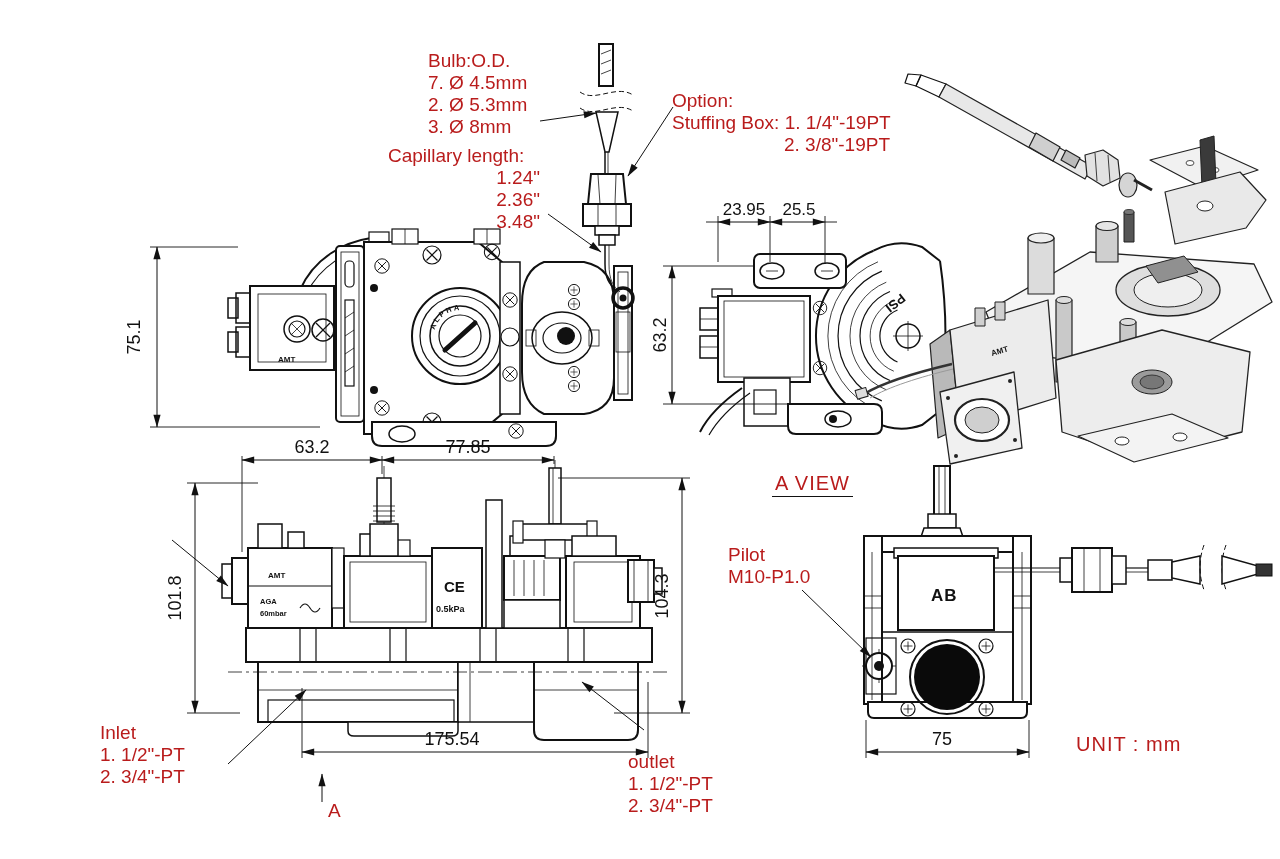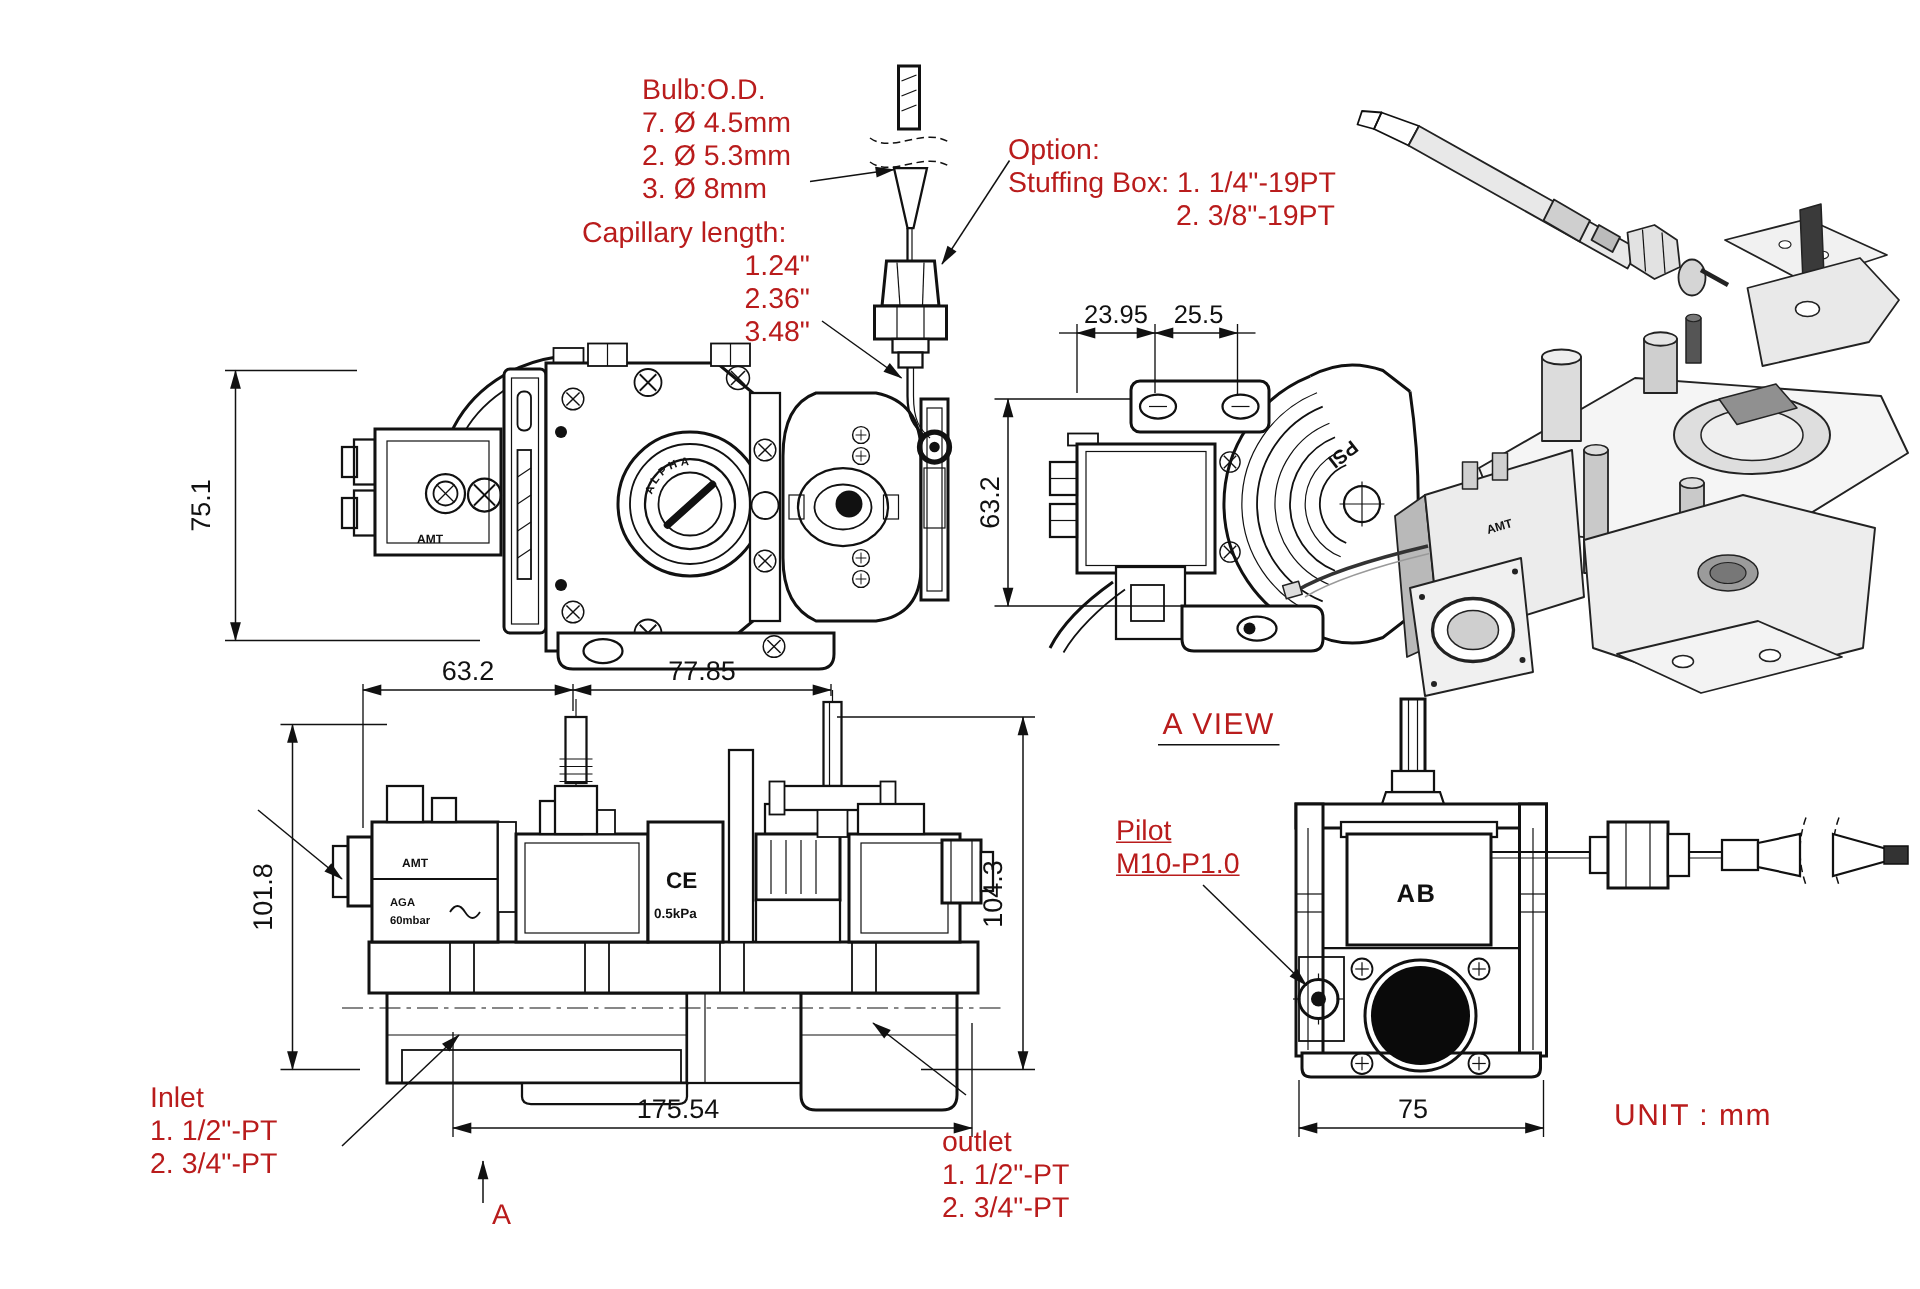--- a/index.html
+++ b/index.html
@@ -470,21 +470,21 @@
     <div>1. 1/2"-PT</div>
     <div>2. 3/4"-PT</div>
   </div>
 
   <div class="lbl" style="left:628px;top:751px;">
     <div>outlet</div>
     <div>1. 1/2"-PT</div>
     <div>2. 3/4"-PT</div>
   </div>
 
-  <div class="lbl" style="left:744px;top:544px;text-decoration:underline;">
+  <div class="lbl" style="left:728px;top:544px;">
     <div>Pilot</div>
     <div>M10-P1.0</div>
   </div>
 
   <div class="lbl" style="left:772px;top:444px;font-size:20px;margin-top:28px;">
     <span class="uline">A VIEW</span>
   </div>
 
   <div class="lbl" style="left:328px;top:800px;">
     <span>A</span>

